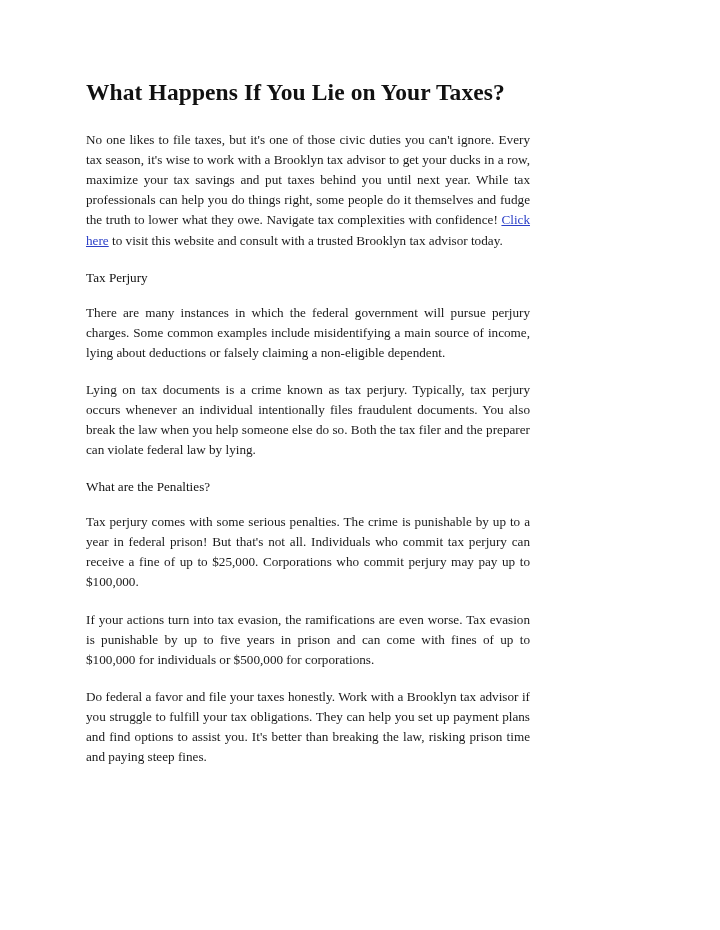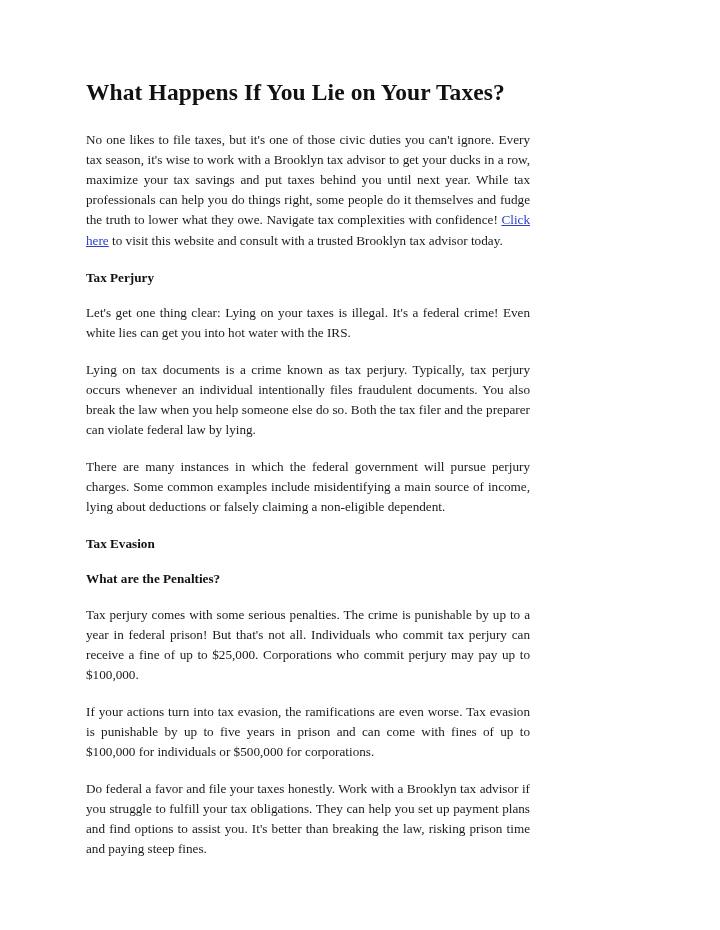--- a/index.html
+++ b/index.html
@@ -34,21 +34,21 @@
   }
   p.para {
     font-size: 13.2px;
     line-height: 1.52;
     text-align: justify;
     margin: 0 0 17px 0;
     color: #1a1a1a;
   }
   h2.sub {
     font-size: 13.2px;
-    font-weight: bold;
+    font-weight: normal;
     margin: 0 0 16px 0;
     line-height: 1.45;
     color: #111111;
   }
   a.inline-link {
     color: #2a3ec7;
     text-decoration: underline;
   }
   .block + .block { }
 </style>
@@ -57,27 +57,25 @@
 
 <div id="page">
 
   <h1 class="doc-title">What Happens If You Lie on Your Taxes?</h1>
 
   <p class="para block"><span>No one likes to file taxes, but it's one of those civic duties you can't ignore. Every tax season, it's wise to work with a Brooklyn tax advisor to get your ducks in a row, maximize your tax savings and put taxes behind you until next year. While tax professionals can help you do things right, some people do it themselves and fudge the truth to lower what they owe. Navigate tax complexities with confidence! </span><a class="inline-link" href="#">Click here</a><span> to visit this website and consult with a trusted Brooklyn tax advisor today.</span></p>
 
 
   <h2 class="sub">Tax Perjury</h2>
 
-  <p class="para block">Let's get one thing clear: Lying on your taxes is illegal. It's a federal crime! Even white lies can get you into hot water with the IRS.</p>
+
+  <p class="para block">There are many instances in which the federal government will pursue perjury charges. Some common examples include misidentifying a main source of income, lying about deductions or falsely claiming a non-eligible dependent.</p>
 
   <p class="para block">Lying on tax documents is a crime known as tax perjury. Typically, tax perjury occurs whenever an individual intentionally files fraudulent documents. You also break the law when you help someone else do so. Both the tax filer and the preparer can violate federal law by lying.</p>
 
-  <p class="para block">There are many instances in which the federal government will pursue perjury charges. Some common examples include misidentifying a main source of income, lying about deductions or falsely claiming a non-eligible dependent.</p>
-
-  <h2 class="sub">Tax Evasion</h2>
 
 
   <h2 class="sub">What are the Penalties?</h2>
 
   <p class="para block">Tax perjury comes with some serious penalties. The crime is punishable by up to a year in federal prison! But that's not all. Individuals who commit tax perjury can receive a fine of up to $25,000. Corporations who commit perjury may pay up to $100,000.</p>
 
   <p class="para block">If your actions turn into tax evasion, the ramifications are even worse. Tax evasion is punishable by up to five years in prison and can come with fines of up to $100,000 for individuals or $500,000 for corporations.</p>
 
   <p class="para block">Do federal a favor and file your taxes honestly. Work with a Brooklyn tax advisor if you struggle to fulfill your tax obligations. They can help you set up payment plans and find options to assist you. It's better than breaking the law, risking prison time and paying steep fines.</p>
 

